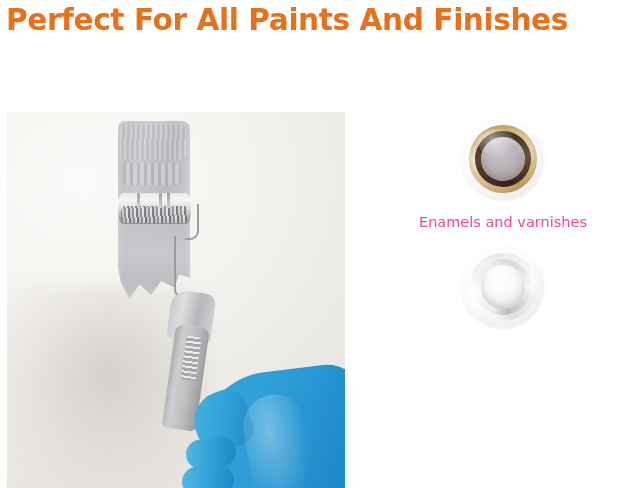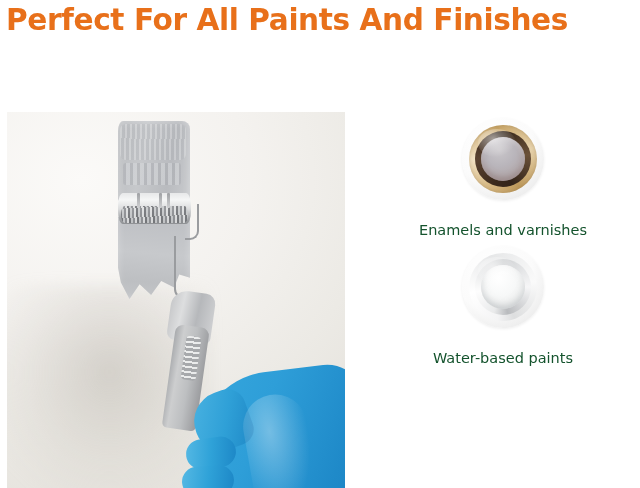--- a/index.html
+++ b/index.html
@@ -341,22 +341,22 @@
   }
   .can.oil .rim-inner {
     background: conic-gradient(from 205deg, #8a4e16 0deg, #c8802f 70deg, #5e3410 150deg, #d8903c 245deg, #3a2008 330deg, #8a4e16 360deg);
   }
   .can.oil .liquid {
     background: radial-gradient(circle at 42% 28%, #f2bb88 0%, #e9a96f 40%, #df9755 72%, #cf8038 100%);
     box-shadow: inset 0 -3px 7px rgba(150,80,20,0.5), inset 0 2px 5px rgba(255,240,220,0.55);
   }
 
   .feature-label {
-    margin-top: 22px;
-    color: #14532d;
+    margin-top: 14px;
+    color: #ec4899;
     font-family: "DejaVu Sans", sans-serif;
     font-size: 14.5px;
     font-weight: normal;
     text-align: left;
     white-space: nowrap;
   }
 </style>
 </head>
 <body>
 
@@ -415,17 +415,16 @@
   </div>
 
   <div class="feature f-2">
     <div class="can water">
       <div class="rim-outer"></div>
       <div class="rim-mid"></div>
       <div class="rim-inner"></div>
       <div class="liquid"></div>
       <div class="gloss"></div>
     </div>
-    <div class="feature-label">Water-based paints</div>
   </div>
 
 
 </div>
 
 </body></html>

